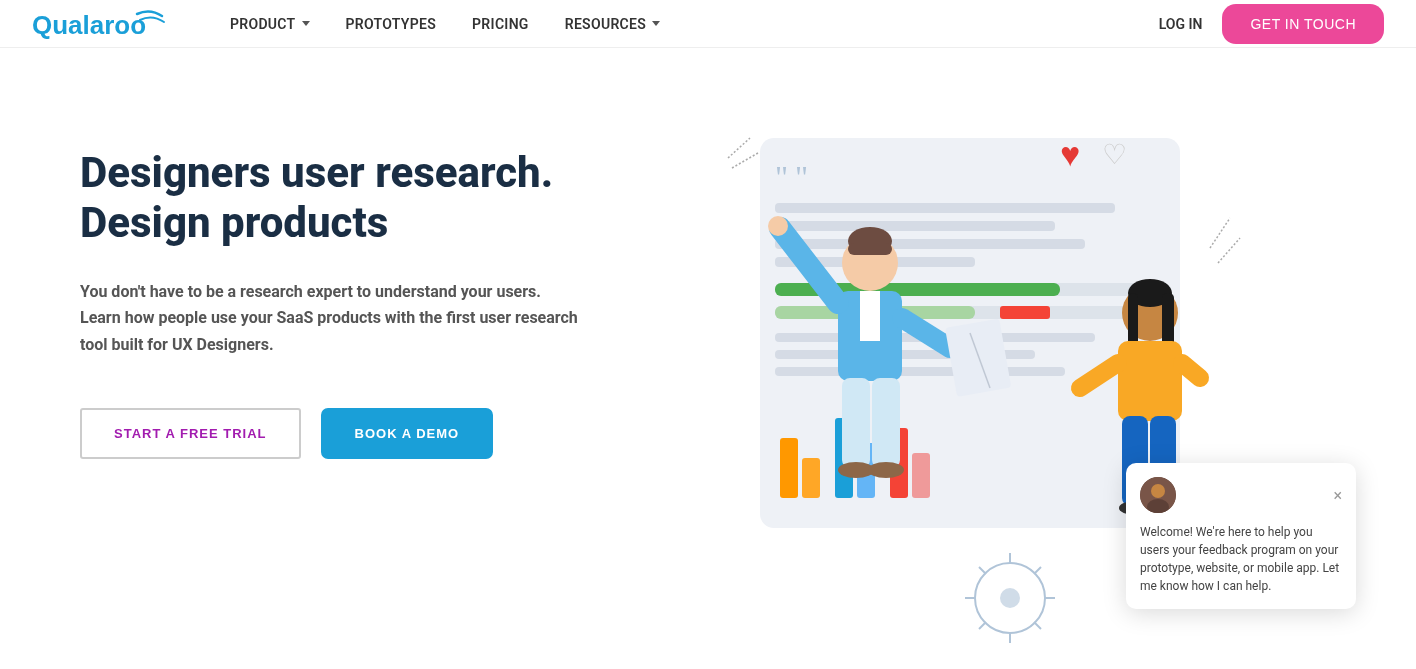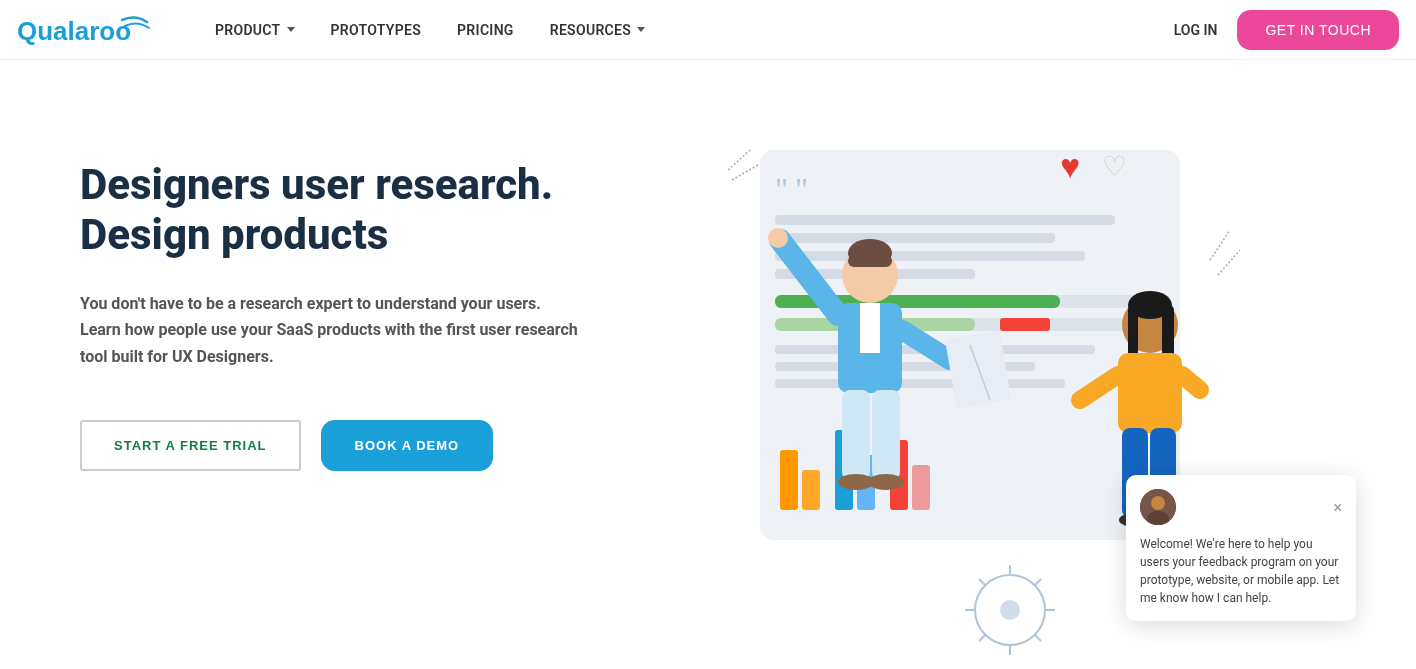--- a/index.html
+++ b/index.html
@@ -2,22 +2,22 @@
 <html><head>
   <meta charset="utf-8">
   <style>
     * { margin: 0; padding: 0; box-sizing: border-box; }
     body { font-family: -apple-system, BlinkMacSystemFont, 'Segoe UI', Roboto, sans-serif; background: #fff; width: 1416px; height: 669px; overflow: hidden; }
 
     
     nav {
       display: flex;
       align-items: center;
-      padding: 0 17px;
-      height: 60px;
+      padding: 0 32px;
+      height: 48px;
       border-bottom: 1px solid #eee;
       position: relative;
     }
     .logo-area {
       display: flex;
       align-items: center;
       margin-right: 40px;
     }
     nav ul {
       display: flex;
@@ -103,37 +103,37 @@
     }
     .hero-buttons {
       display: flex;
       gap: 20px;
       align-items: center;
     }
     .btn-trial {
       padding: 16px 32px;
       border: 2px solid #ccc;
       background: #fff;
-      color: #15803d;
+      color: #a21caf;
       font-size: 13px;
       font-weight: 700;
       letter-spacing: 1px;
       cursor: pointer;
       border-radius: 3px;
     }
     .btn-demo {
       padding: 16px 32px;
       border: 2px solid #1a9fd8;
       background: #1a9fd8;
       color: #fff;
       font-size: 13px;
       font-weight: 700;
       letter-spacing: 1px;
       cursor: pointer;
-      border-radius: 14px;
+      border-radius: 7px;
     }
 
     
     .hero-right {
       flex: 1;
       position: relative;
       height: 100%;
     }
 
     

